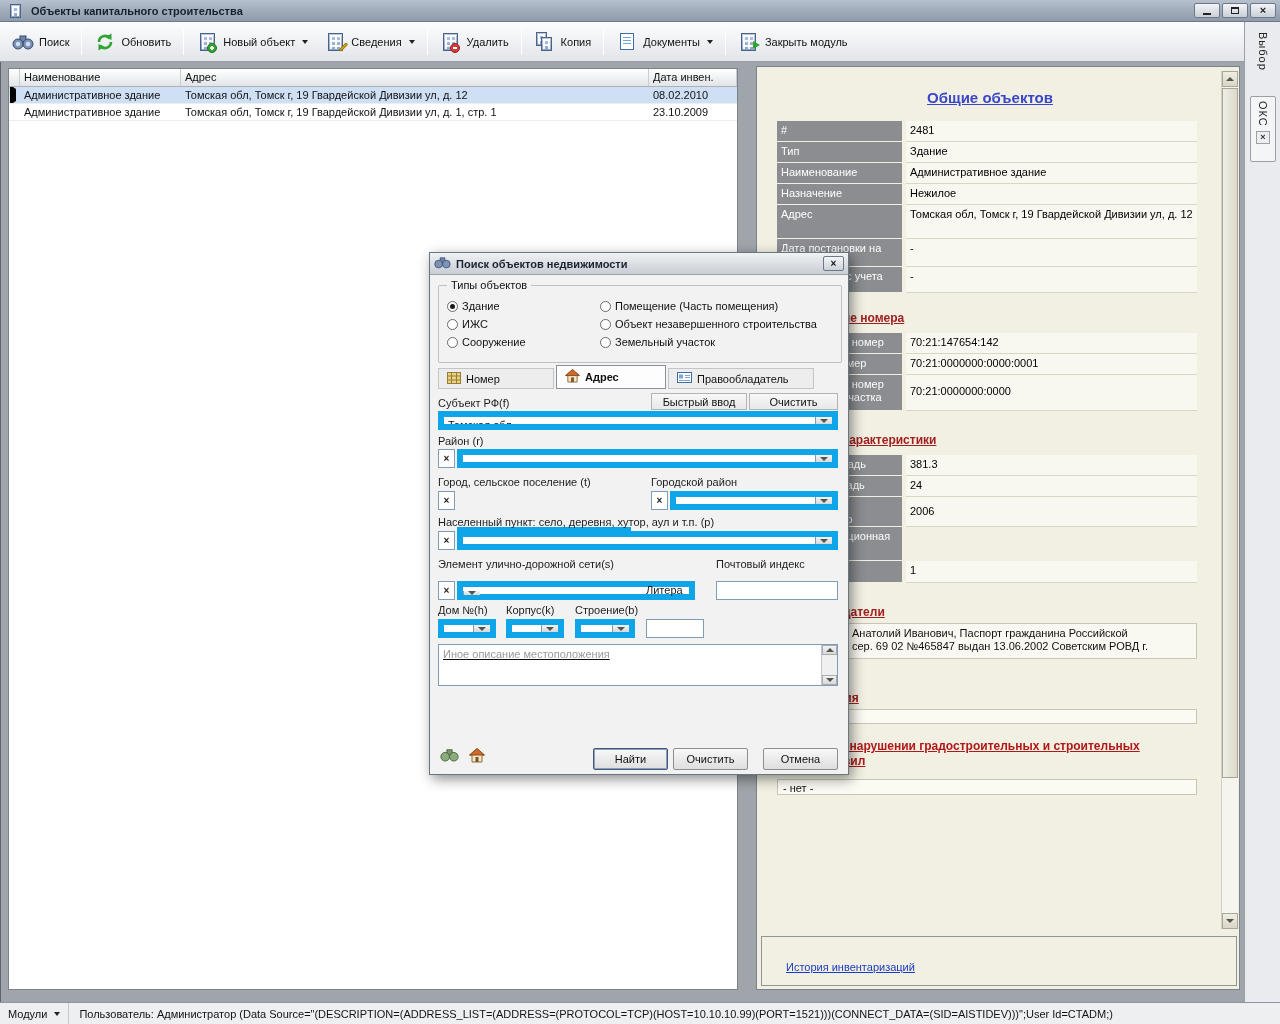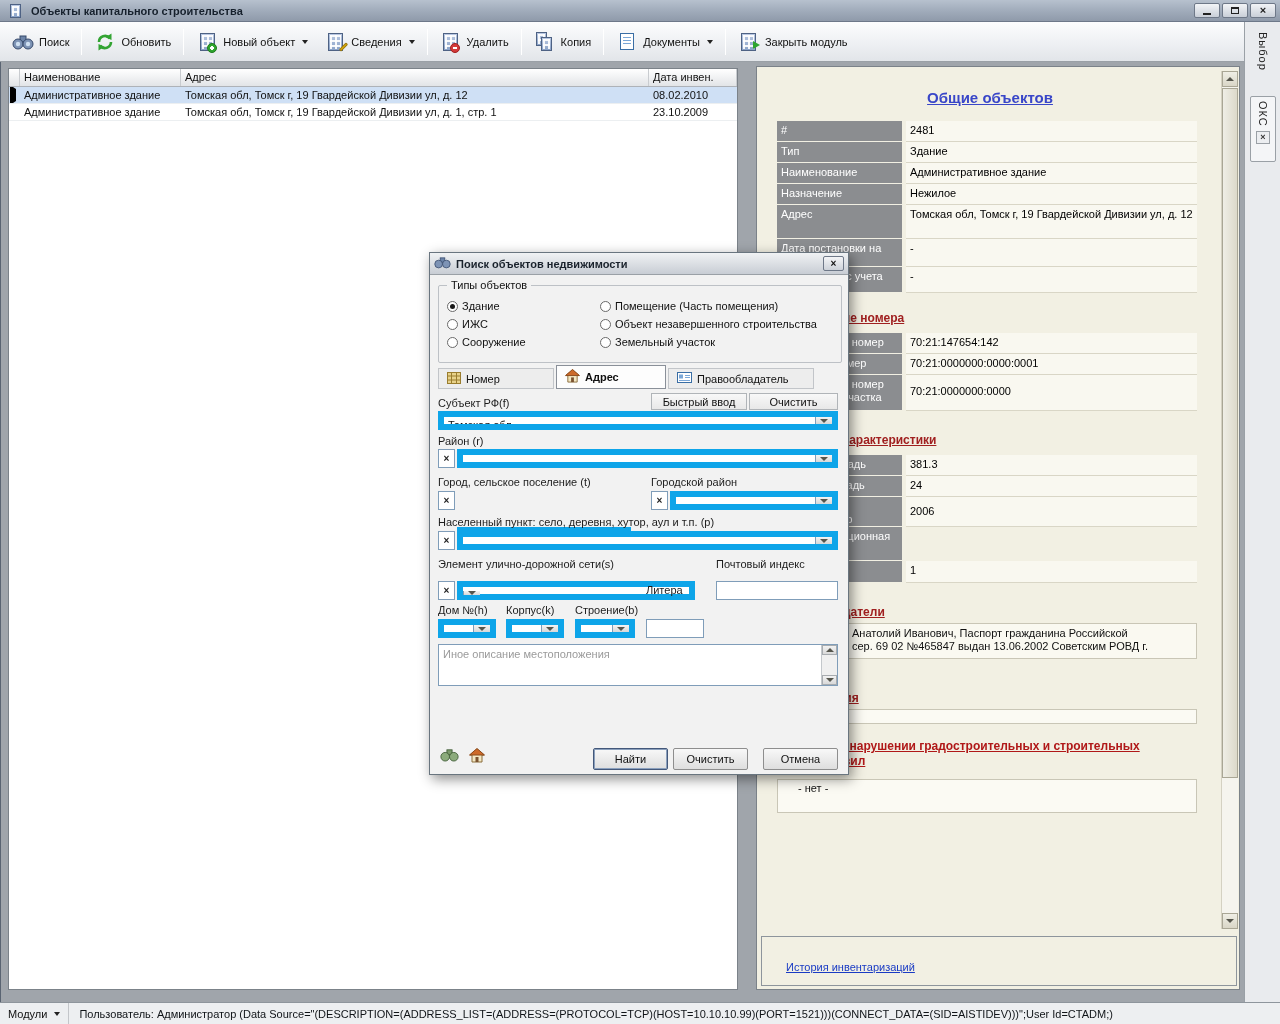--- a/index.html
+++ b/index.html
@@ -73,21 +73,21 @@
   .d-title{position:absolute;left:0;top:22px;width:466px;text-align:center;font-size:15px;font-weight:bold;
     color:#3946c8;text-decoration:underline;}
   .sec{position:absolute;left:20px;font-size:12px;font-weight:bold;color:#a02020;text-decoration:underline;white-space:nowrap;}
   .drow{position:absolute;left:0;width:466px;}
   .dlabel{position:absolute;left:20px;width:125px;top:0;bottom:1px;background:#8b8d90;color:#fff;
     padding:3px 4px;line-height:13px;overflow:hidden;}
   .dval{position:absolute;left:149px;width:291px;top:0;bottom:0;border-bottom:1px solid #d9d6c6;background:#f9f8f0;
     padding:3px 4px;line-height:13px;color:#000;}
   .obox{position:absolute;left:20px;width:420px;border:1px solid #c9c6b6;background:#faf9f1;padding:3px 4px 3px 74px;line-height:13px;}
   .ebox{position:absolute;left:20px;width:420px;height:15px;border:1px solid #c9c6b6;background:#fbfaf3;}
-  .nbox{position:absolute;left:20px;width:420px;height:34px;border:1px solid #c9c6b6;background:#fbfaf3;padding:2px 20px;}
+  .nbox{position:absolute;left:20px;width:420px;height:16px;border:1px solid #c9c6b6;background:#fbfaf3;padding:2px 5px;}
   .vio{position:absolute;left:20px;width:430px;font-size:12px;font-weight:bold;color:#b01818;text-decoration:underline;line-height:15px;}
   .d-footer{position:absolute;left:4px;top:869px;width:476px;height:50px;border:1px solid #8e959c;background:#f2f0e3;padding:24px;}
   .link{color:#1a3bc4;text-decoration:underline;}
   .vscroll{position:absolute;right:1px;top:4px;width:17px;height:858px;background:#f5f4ee;border-left:1px solid #d4d1c2;}
   .sb-btn{position:absolute;left:0;width:16px;height:16px;background:linear-gradient(180deg,#efeee5,#d9d6c7);
     border:1px solid #a9a695;display:flex;align-items:center;justify-content:center;}
   .sb-btn.bottom{bottom:0;}
   .sb-thumb{position:absolute;left:0;top:17px;width:16px;height:690px;background:linear-gradient(90deg,#efeee6,#dcd9ca);
     border:1px solid #a9a695;}
   .t-up{width:0;height:0;border-left:4px solid transparent;border-right:4px solid transparent;border-bottom:4px solid #55554c;}
@@ -113,21 +113,21 @@
     display:flex;align-items:center;justify-content:center;}
   .lbl{position:absolute;white-space:nowrap;color:#1c1c1c;}
   .combo{position:absolute;height:19px;border:6px solid #0ea5e9;background:#fff;display:flex;}
   .cval{flex:1;padding:2px 4px;white-space:nowrap;overflow:hidden;}
   .cdd{width:17px;background:linear-gradient(180deg,#f4f4f4,#d8d8d8);border-left:1px solid #7f9db9;
     display:flex;align-items:center;justify-content:center;flex:none;}
   .xbtn{position:absolute;width:17px;height:19px;border:1px solid #7f9db9;background:#fff;
     font-size:10px;font-weight:bold;color:#222;display:flex;align-items:center;justify-content:center;}
   .txt{position:absolute;height:19px;border:1px solid #7f9db9;background:#fff;font-family:"Liberation Sans",sans-serif;
     font-size:11px;padding:2px 3px;}
-  .memo{position:absolute;border:1px solid #7f9db9;background:#fff;}
+  .memo{position:absolute;border:1px solid #7f9db9;background:#fff;text-decoration:underline;}
   .memo-ph{padding:3px 4px;color:#9a9a9a;}
   .memo-sb{position:absolute;right:0;top:0;bottom:0;width:16px;background:#f0f0f0;border-left:1px solid #c4c8cc;}
   .msb-btn{position:absolute;left:0;width:15px;height:10px;background:linear-gradient(180deg,#f2f2f2,#d9d9d9);
     border:1px solid #a8acb0;display:flex;align-items:center;justify-content:center;}
   .msb-btn.bottom{bottom:0;}
   .btn{position:absolute;height:22px;background:linear-gradient(180deg,#f8f8f8,#dedede);border:1px solid #8e8e8e;
     border-radius:2px;display:flex;align-items:center;justify-content:center;font-size:11px;}
   .btn.default{border:1px solid #44587a;box-shadow:inset 0 0 0 1px #8ba0bd;}
   .dico{position:absolute;width:22px;height:20px;display:flex;align-items:center;justify-content:center;}
 

